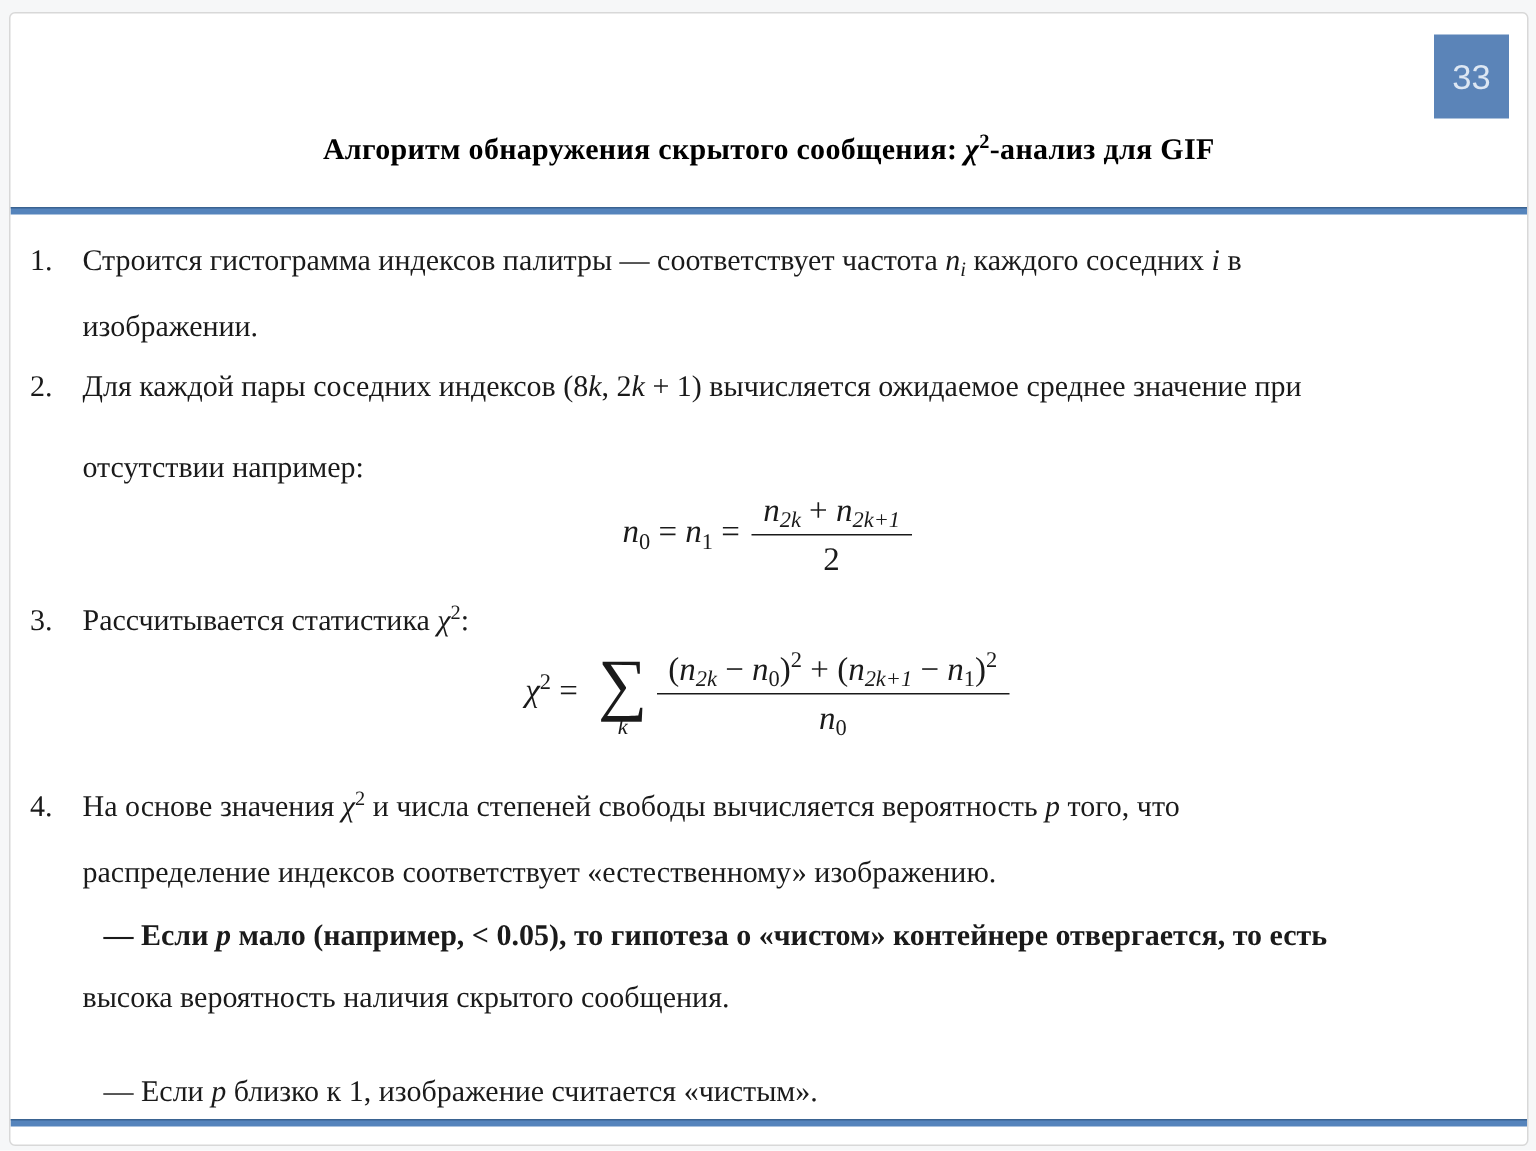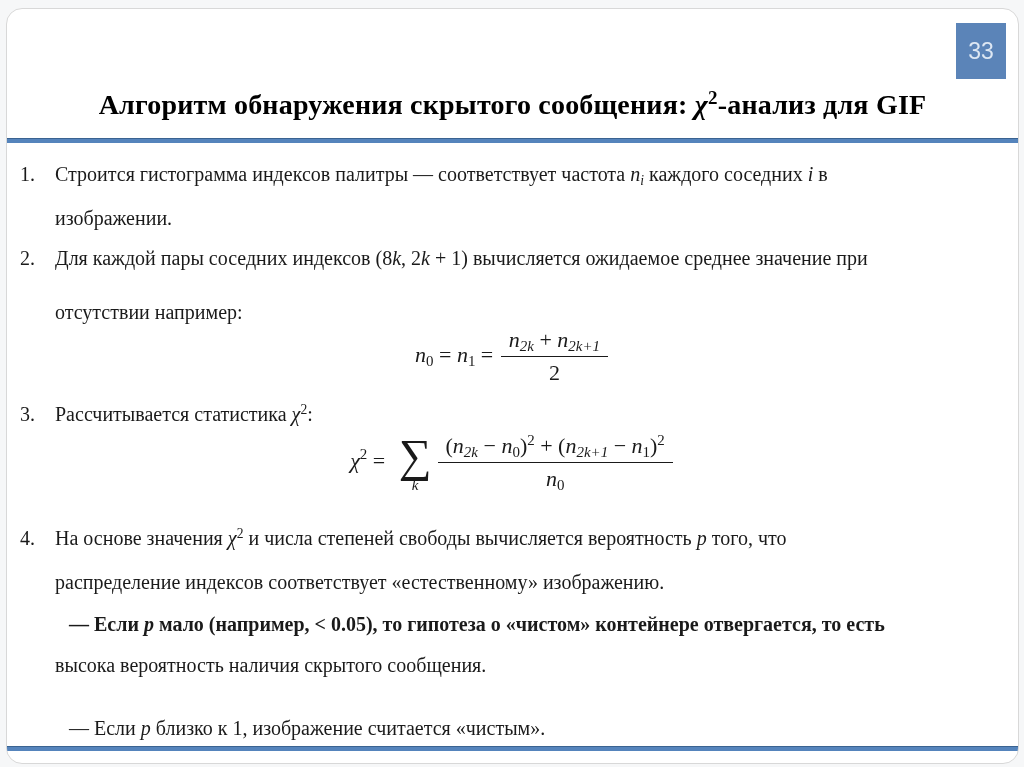--- a/index.html
+++ b/index.html
@@ -4,33 +4,33 @@
 <style>
   html,body{margin:0;padding:0;}
   body{
     width:1024px;height:767px;position:relative;
     background:#f6f7f8;
     font-family:"Liberation Serif","DejaVu Serif",serif;
     color:#1a1a1a;overflow:hidden;
   }
   .slide{
     position:absolute;left:6px;top:8px;width:1011px;height:754px;
-    background:#ffffff;border:1px solid #d8d8d8;border-radius:16px;
+    background:#ffffff;border:1px solid #d8d8d8;border-radius:4px;
     overflow:hidden;
   }
   .page-badge{
     position:absolute;top:14px;right:12px;width:50px;height:56px;
     background:#5b84b8;color:#dde7f3;
     display:flex;align-items:center;justify-content:center;
     font-family:"Liberation Sans","DejaVu Sans",sans-serif;
     font-size:23px;
   }
   .slide-title{
     position:absolute;top:80px;left:0;right:0;
-    text-align:center;font-weight:bold;font-size:28px;color:#000;
+    text-align:center;font-weight:bold;font-size:20px;color:#000;
     letter-spacing:0.2px;
   }
   .title-rule{
     position:absolute;top:129px;left:0;right:0;height:4px;
     background:#5584bc;border-top:1px solid #3a6391;
   }
   .bottom-rule{
     position:absolute;top:737px;left:0;right:0;height:4px;
     background:#5584bc;border-top:1px solid #3a6391;
   }

